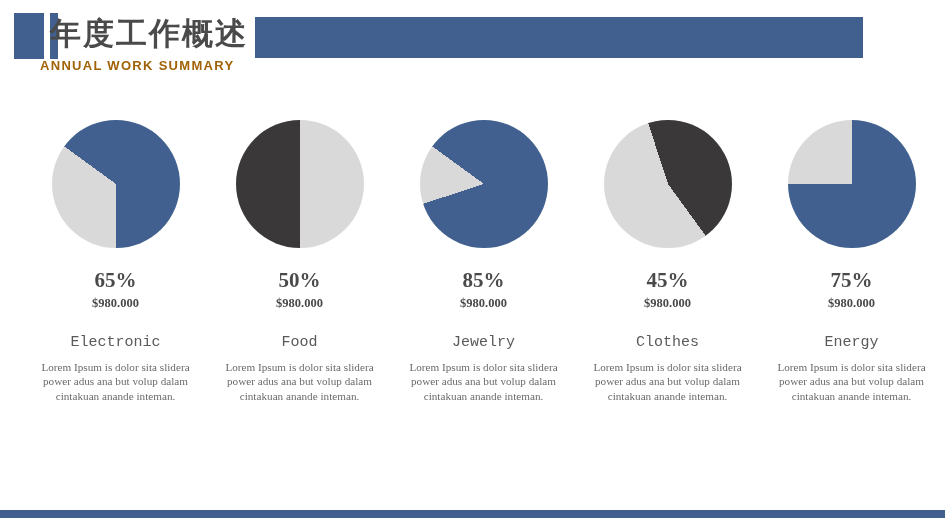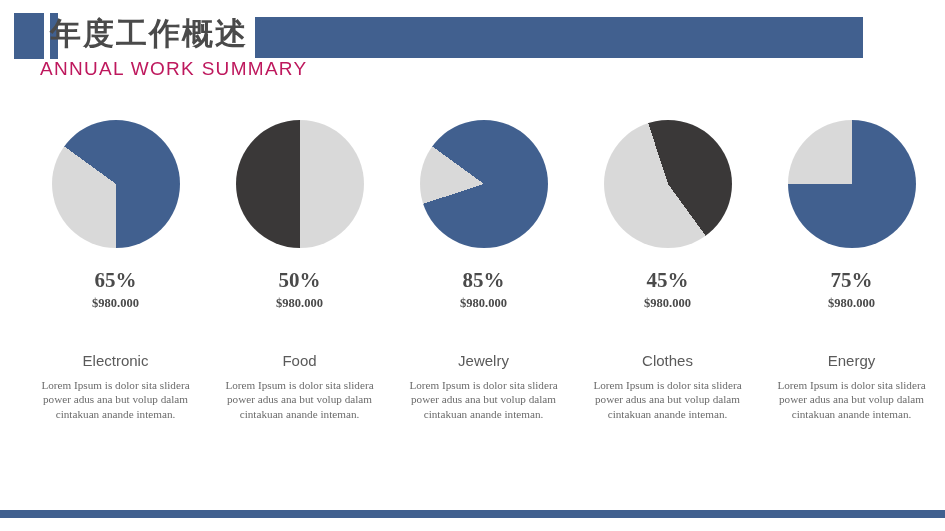--- a/index.html
+++ b/index.html
@@ -13,21 +13,21 @@
   #header{position:absolute;left:0;top:0;width:863px;height:90px;}
   .hdr-bar-wide{position:absolute;left:14px;top:13px;width:30px;height:46px;background:#41608F;}
   .hdr-bar-thin{position:absolute;left:50px;top:13px;width:8px;height:46px;background:#41608F;}
   #title-cn{
     position:absolute;left:50px;top:14px;
     font-size:31px;font-weight:bold;color:#4A4A4A;
     letter-spacing:2px;line-height:40px;white-space:nowrap;
   }
   #title-en{
     position:absolute;left:40px;top:58px;
-    font-size:19px;color:#be185d;letter-spacing:1.3px;white-space:nowrap;
+    font-size:13px;color:#a16207;letter-spacing:1.3px;white-space:nowrap;font-weight:bold;
   }
   #logo-band{position:absolute;left:255px;top:17px;right:0;height:41px;background:#41608F;}
   #logo-text{
     position:absolute;right:72px;top:16px;
     font-size:30px;font-weight:bold;color:#ffffff;letter-spacing:1px;
     line-height:41px;
   }
   
   #cards{
     position:absolute;left:11px;top:120px;width:945px;
@@ -41,22 +41,22 @@
     margin-top:21px;
     font-family:"Liberation Serif", serif;
     font-size:21px;font-weight:bold;color:#4A4A4A;line-height:22px;
   }
   .amount{
     margin-top:5px;
     font-family:"Liberation Serif", serif;
     font-size:12.5px;font-weight:bold;color:#4A4A4A;line-height:14px;
   }
   .cat{
-    margin-top:43px;
-    font-family:Liberation Sans, sans-serif;
+    margin-top:25px;
+    font-family:Liberation Mono, monospace;
     font-size:15px;color:#5A5A5A;line-height:16px;
   }
   .desc{
     margin-top:9px;width:163px;text-align:center;
     font-family:"Liberation Serif", serif;
     font-size:11.2px;color:#6B6B6B;line-height:14.4px;
   }
   
   #footer-bar{position:absolute;left:0;top:510px;width:945px;height:8px;background:#41608F;}
 </style>

